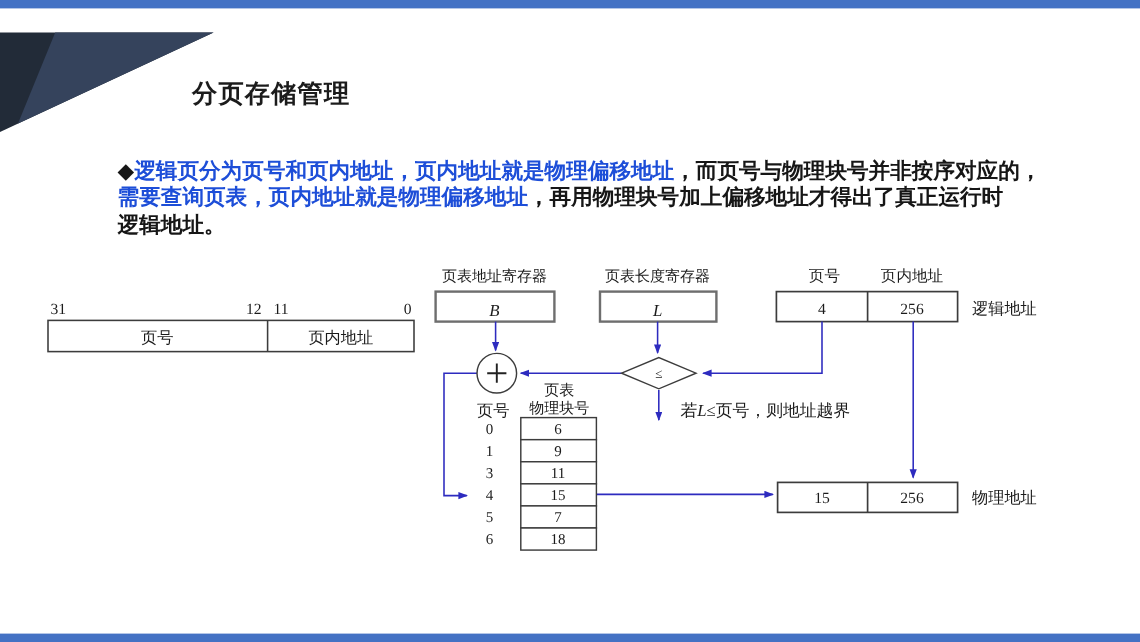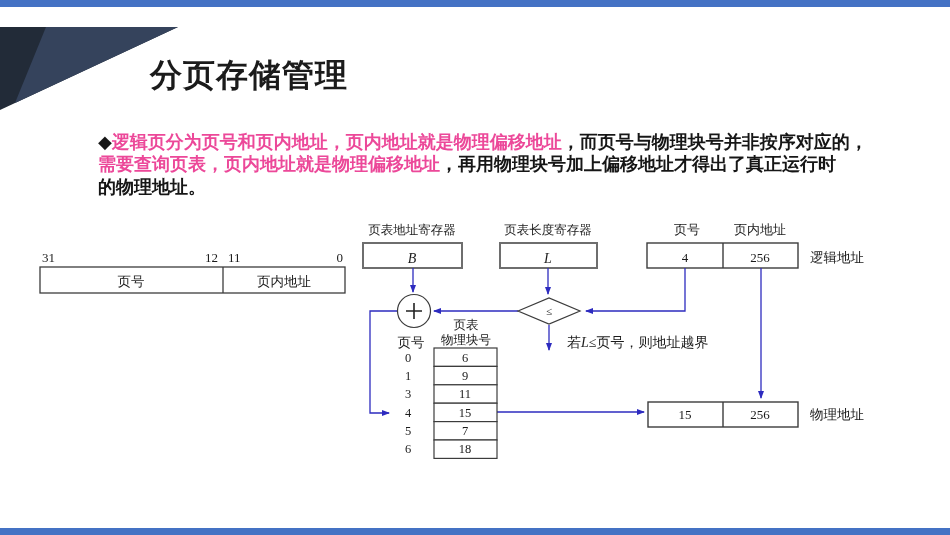--- a/index.html
+++ b/index.html
@@ -2,44 +2,44 @@
 <html><head>
 <meta charset="utf-8">
 <style>
   html,body{margin:0;padding:0;}
   .slide{position:relative;width:950px;height:535px;background:#ffffff;overflow:hidden;
          font-family:"Liberation Sans","DejaVu Sans",sans-serif;}
   .accent-bar{position:absolute;left:0;width:950px;height:7px;background:#4472c4;}
   .accent-bar.top{top:0;}
   .accent-bar.bottom{bottom:0;}
   .corner-svg{position:absolute;left:0;top:0;}
-  .slide-title{position:absolute;left:146px;top:50px;margin:4px;font-size:32px;font-weight:600;
+  .slide-title{position:absolute;left:146px;top:50px;margin:14px;font-size:21px;font-weight:600;
                color:#1b1b1b;letter-spacing:1px;}
   .body-text{position:absolute;left:98px;top:131px;margin:0;font-size:18px;line-height:22.4px;
              font-weight:600;color:#161616;white-space:nowrap;}
-  .body-text .red{color:#ec4899;}
+  .body-text .red{color:#1d4ed8;}
   .diagram-svg{position:absolute;left:0;top:210px;}
   .diagram-svg text{font-family:"Liberation Serif","DejaVu Serif",serif;fill:#1b1b1b;}
 </style>
 </head>
 <body>
 
 <div class="slide">
 
   <div class="accent-bar top"></div>
   <div class="accent-bar bottom"></div>
 
   <svg class="corner-svg" width="200" height="115">
     <polygon points="0,27 178,27 0,110" fill="#222b38"></polygon>
     <polygon points="46,27 178,27 15,103" fill="#35435c"></polygon>
   </svg>
 
   <h1 class="slide-title">分页存储管理</h1>
 
-  <p class="body-text"><span>◆</span><span class="red">逻辑页分为页号和页内地址，页内地址就是物理偏移地址</span><span>，而页号与物理块号并非按序对应的，</span><br><span class="red">需要查询页表，页内地址就是物理偏移地址</span><span>，再用物理块号加上偏移地址才得出了真正运行时</span><br><span>的物理地址。</span></p>
+  <p class="body-text"><span>◆</span><span class="red">逻辑页分为页号和页内地址，页内地址就是物理偏移地址</span><span>，而页号与物理块号并非按序对应的，</span><br><span class="red">需要查询页表，页内地址就是物理偏移地址</span><span>，再用物理块号加上偏移地址才得出了真正运行时</span><br><span>逻辑地址。</span></p>
 
   <svg class="diagram-svg" width="950" height="270" viewBox="0 210 950 270" font-size="13">
     <defs>
       <marker id="arr" markerWidth="8" markerHeight="8" refX="7" refY="3" orient="auto" markerUnits="userSpaceOnUse">
         <path d="M0,0 L8,3 L0,6 Z" fill="#2d2bbf"></path>
       </marker>
     </defs>
 
     <g>
       <text x="42" y="262">31</text>

